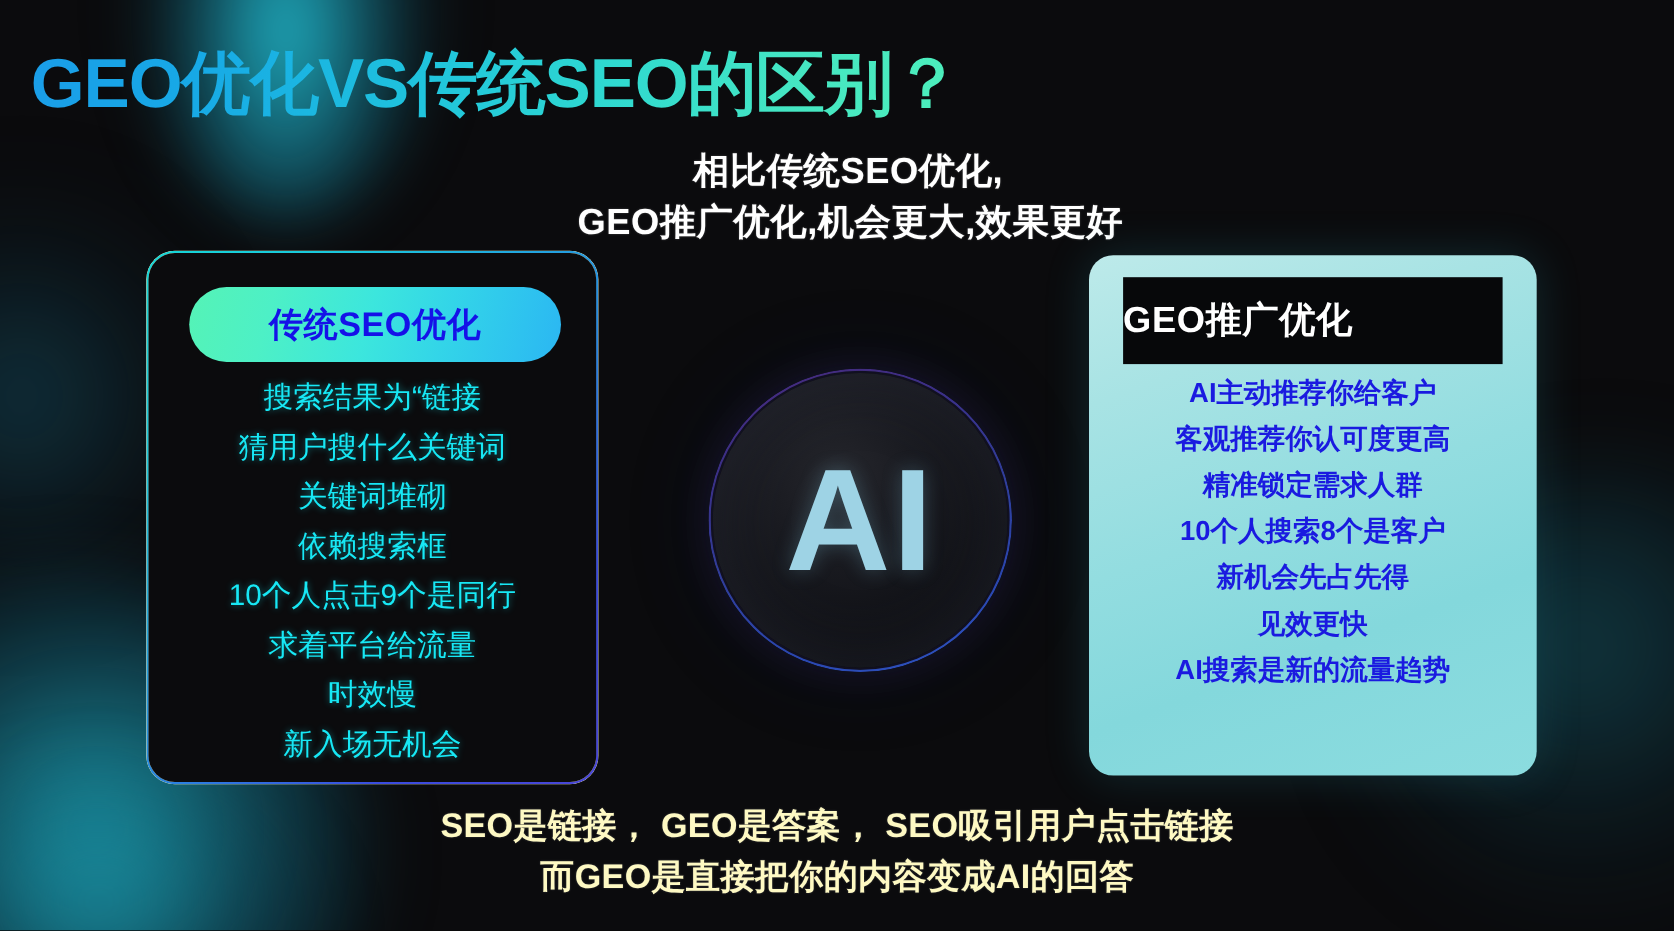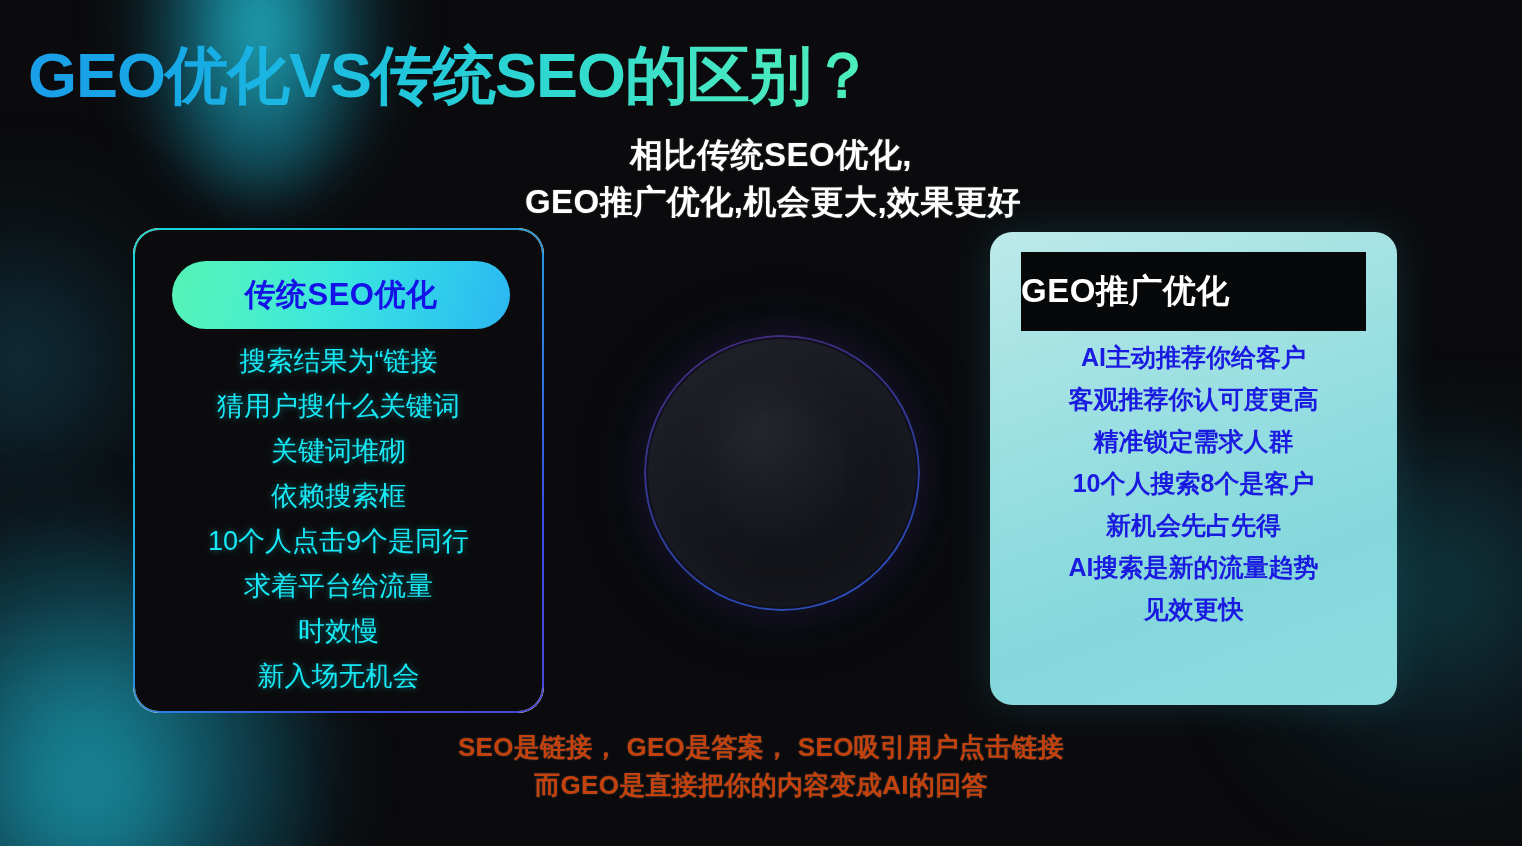--- a/index.html
+++ b/index.html
@@ -163,21 +163,21 @@
     position:relative;
     color:#9ed3e5; font-size:132px; font-weight:bold;
     letter-spacing:2px; line-height:1;
     text-shadow:0 0 18px rgba(130,200,225,.28);
   }
 
   
   #footer{
     position:absolute; left:0; top:728px; width:1522px;
     text-align:center;
-    color:#c2410c; font-weight:bold; font-size:26px; line-height:1.48;
+    color:#fef9c3; font-weight:bold; font-size:31px; line-height:1.48;
     letter-spacing:.3px;
     text-shadow:0 0 2px rgba(255,255,255,.22);
   }
   #footer .ln{ display:block; }
 </style>
 </head>
 <body>
 
 <div id="slide">
 
@@ -207,34 +207,35 @@
         <span class="li">10个人点击9个是同行</span>
         <span class="li">求着平台给流量</span>
         <span class="li">时效慢</span>
         <span class="li">新入场无机会</span>
       </div>
     </div>
   </div>
 
   <div id="ai-sphere">
     <div id="ai-ring"></div>
+    <span id="ai-label">AI</span>
   </div>
 
   <div id="right-card">
     <div id="right-head">
       <span id="right-head-label">GEO推广优化</span>
     </div>
     <div id="right-list">
       <span class="li">AI主动推荐你给客户</span>
       <span class="li">客观推荐你认可度更高</span>
       <span class="li">精准锁定需求人群</span>
       <span class="li">10个人搜索8个是客户</span>
       <span class="li">新机会先占先得</span>
+      <span class="li">见效更快</span>
       <span class="li">AI搜索是新的流量趋势</span>
-      <span class="li">见效更快</span>
     </div>
   </div>
 
   <div id="footer">
     <span class="ln">SEO是链接， GEO是答案， SEO吸引用户点击链接</span>
     <span class="ln">而GEO是直接把你的内容变成AI的回答</span>
   </div>
 
 </div>
 

